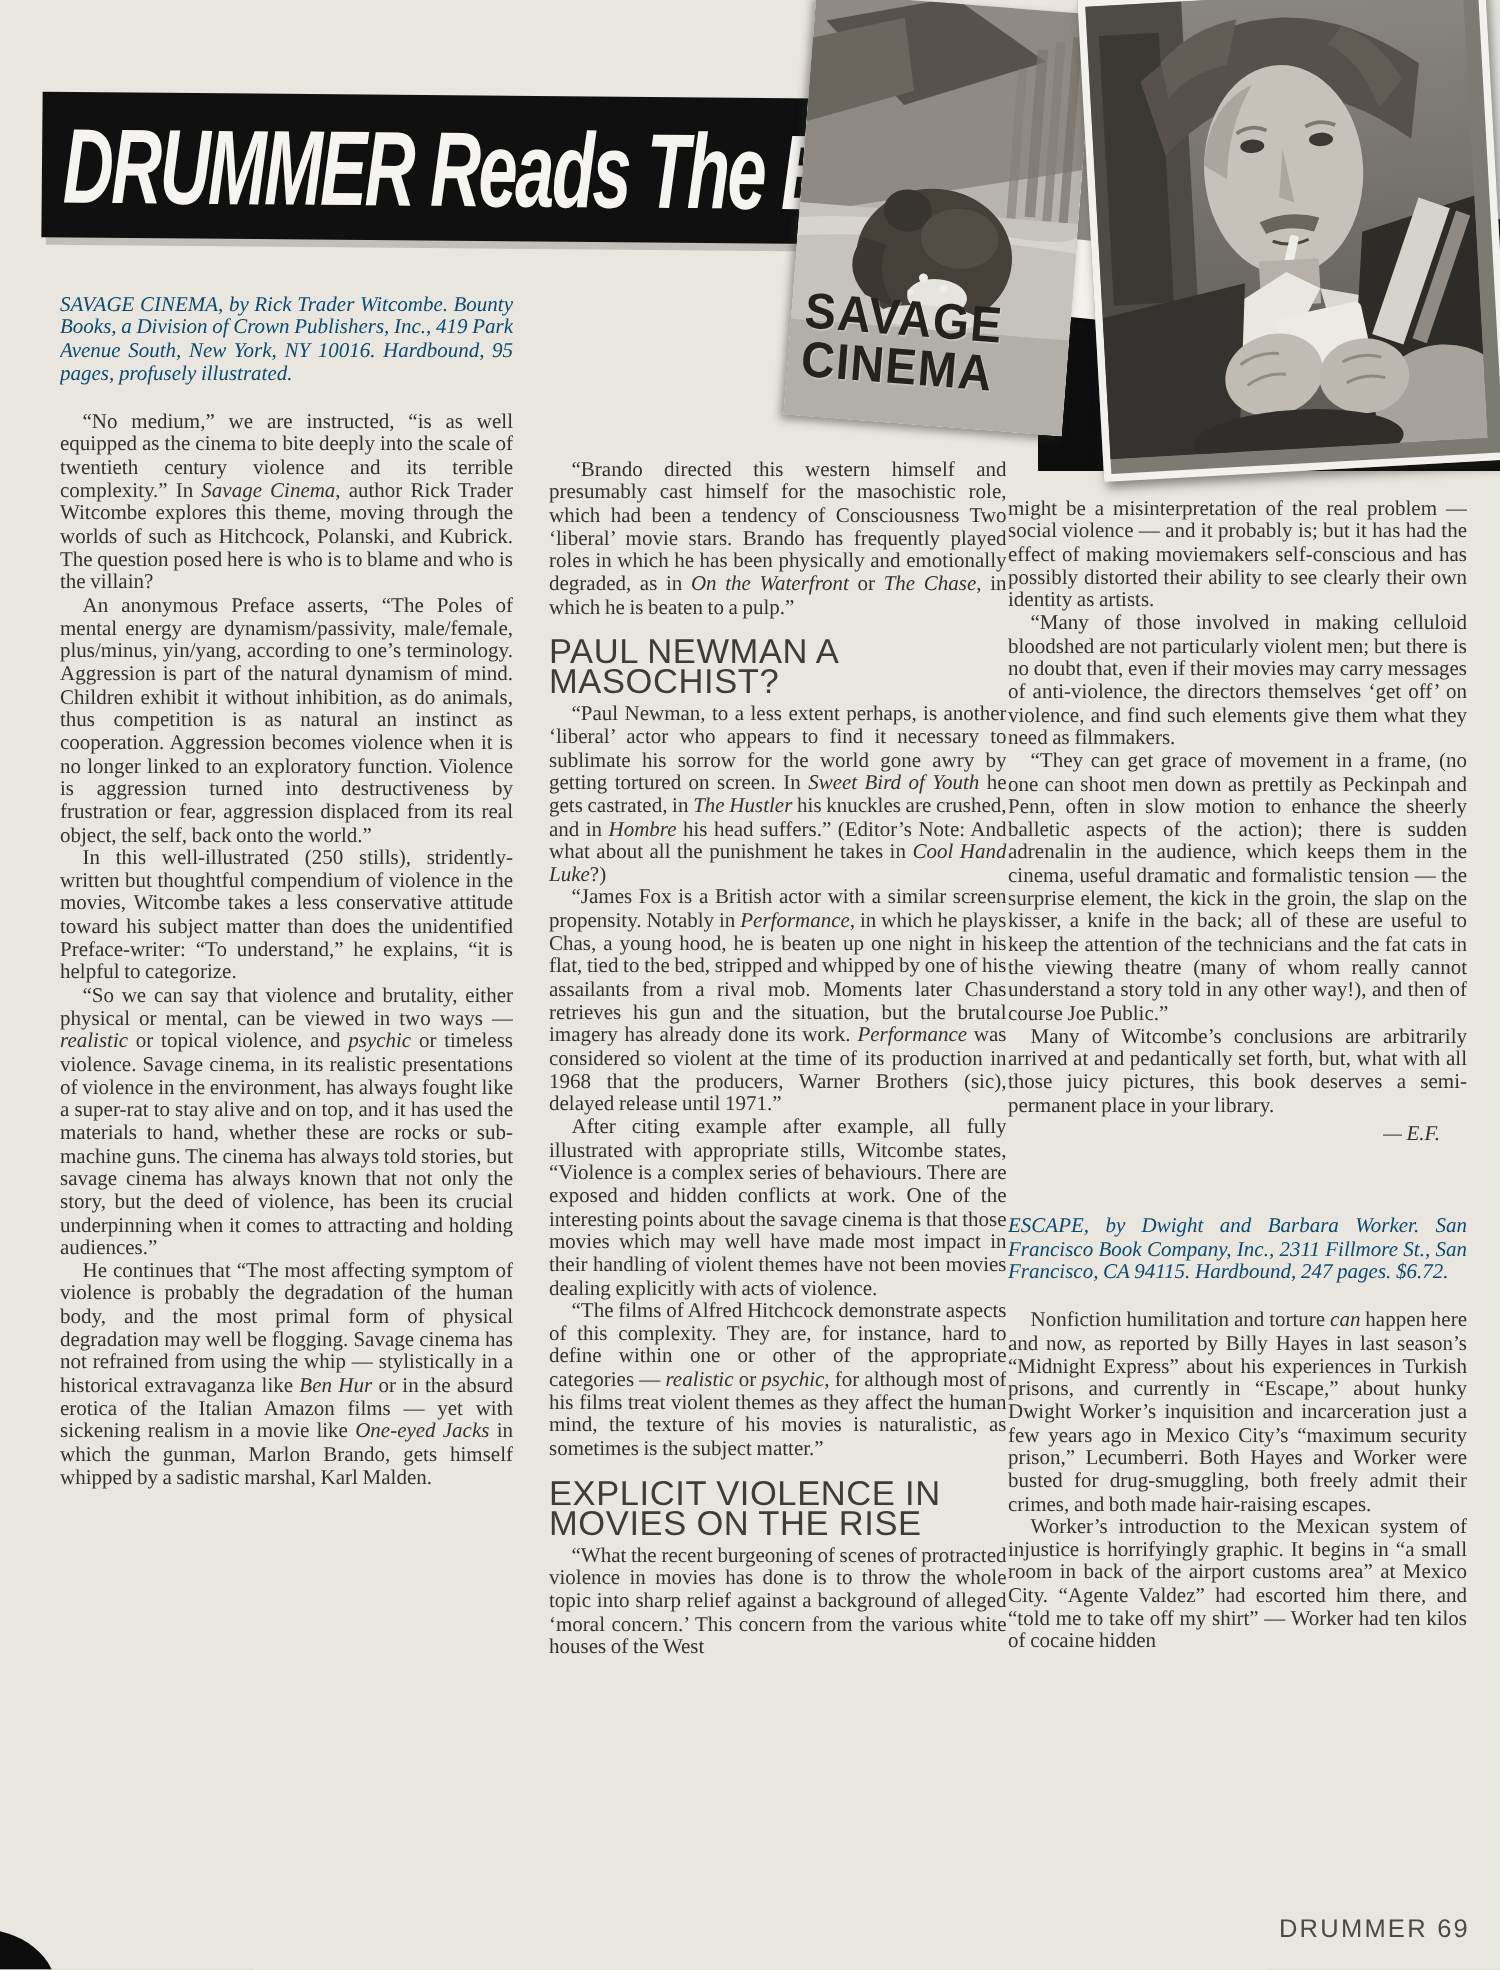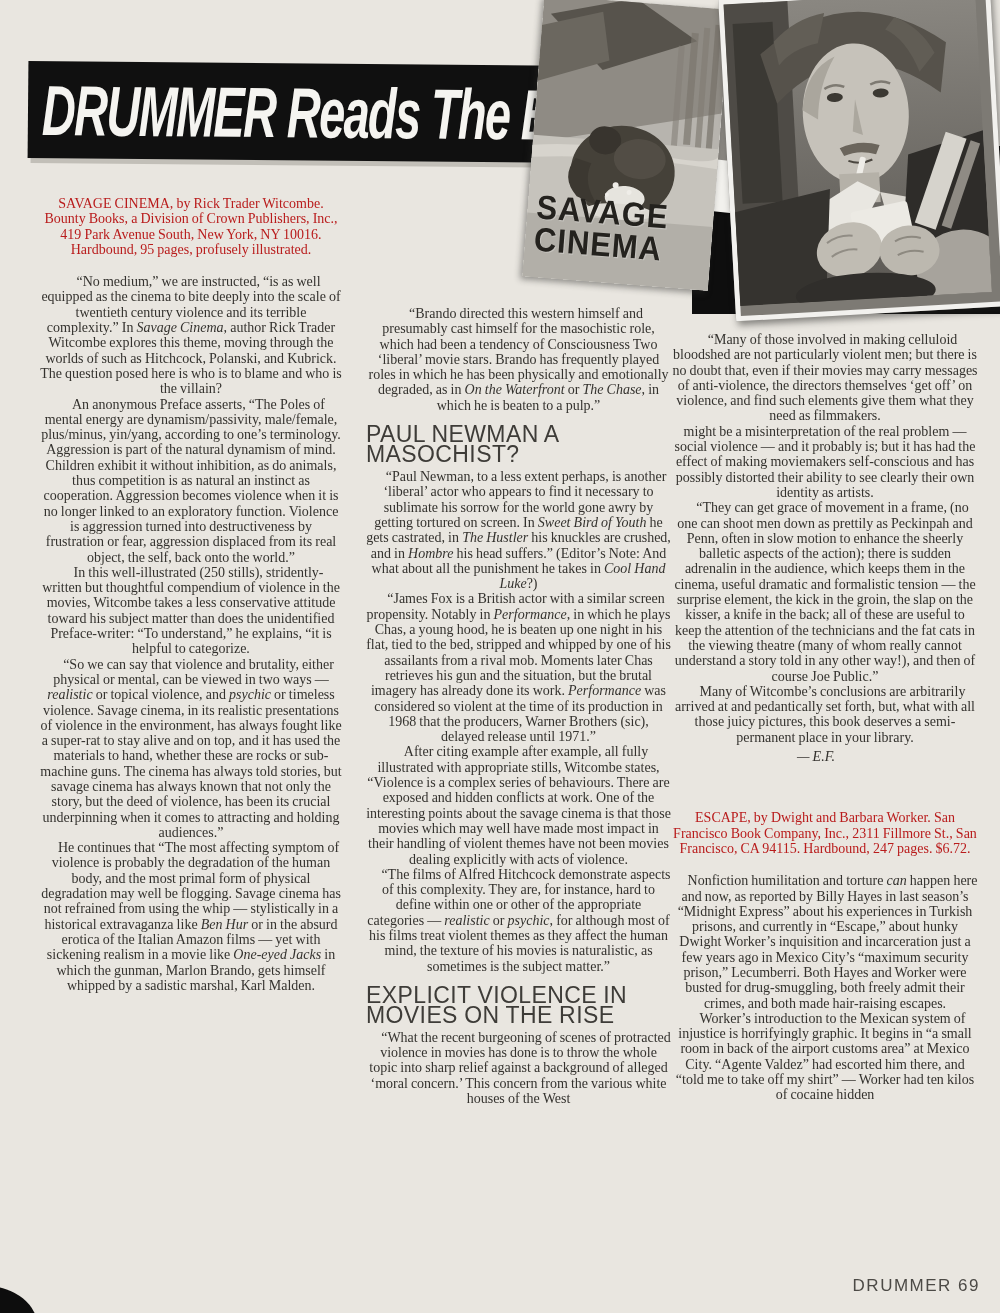--- a/index.html
+++ b/index.html
@@ -26,24 +26,24 @@
   
   .portrait{position:absolute;left:727px;top:-8px;width:262px;height:312px;transform:rotate(-3.2deg);
           background:#7d7a74;border:5px solid #f2f1ee;z-index:5;box-shadow:2px 4px 7px rgba(30,30,28,.5);}
   .portrait svg{display:block;}
   
   .col{position:absolute;font-size:14px;line-height:15.3px;text-align:justify;overflow:hidden;
        -webkit-hyphens:auto;hyphens:auto;word-spacing:-0.4px;}
   #col-0{left:40px;top:196px;width:302px;height:1105px;}
   #col-1{left:366px;top:306px;width:305px;height:1002px;}
   #col-2{left:672px;top:332px;width:306px;height:952px;}
-  .col p{margin:0;text-align:center;}
+  .col p{margin:0;}
   .body-para{text-indent:15px;}
   .body-para.noindent{text-indent:0;}
-  .citation{color:#b91c1c;margin-bottom:17px !important;}
+  .citation{font-style:italic;color:#0c4a6e;margin-bottom:17px !important;}
   .signature{text-align:right;font-style:italic;padding-right:18px;margin-top:4px !important;}
   .subhead{font-family:"Liberation Sans",sans-serif;font-weight:400;font-size:23px;line-height:20px;
        letter-spacing:0.4px;color:#3e3c38;margin:11px 0 5px 0;text-align:left;}
   .gap-above{margin-top:46px !important;}
   
   .folio{position:absolute;left:840px;top:1276px;width:140px;text-align:right;
        font-family:"Liberation Sans",sans-serif;font-size:17px;letter-spacing:1.5px;color:#4c4a46;}
   
   .page-curl{position:absolute;left:-14px;top:1286px;width:52px;height:42px;background:#0d0d0d;
        border-radius:0 100% 0 0;}
@@ -146,22 +146,22 @@
       <p class="body-para">“Brando directed this western himself and presumably cast himself for the masochistic role, which had been a tendency of Consciousness Two ‘liberal’ movie stars. Brando has frequently played roles in which he has been physically and emotionally degraded, as in <i>On the Waterfront</i> or <i>The Chase</i>, in which he is beaten to a pulp.”</p>
       <h3 class="subhead">PAUL NEWMAN A MASOCHIST?</h3>
       <p class="body-para">“Paul Newman, to a less extent perhaps, is another ‘liberal’ actor who appears to find it necessary to sublimate his sorrow for the world gone awry by getting tortured on screen. In <i>Sweet Bird of Youth</i> he gets castrated, in <i>The Hustler</i> his knuckles are crushed, and in <i>Hombre</i> his head suffers.” (Editor’s Note: And what about all the punishment he takes in <i>Cool Hand Luke</i>?)</p>
       <p class="body-para">“James Fox is a British actor with a similar screen propensity. Notably in <i>Performance</i>, in which he plays Chas, a young hood, he is beaten up one night in his flat, tied to the bed, stripped and whipped by one of his assailants from a rival mob. Moments later Chas retrieves his gun and the situation, but the brutal imagery has already done its work. <i>Performance</i> was considered so violent at the time of its production in 1968 that the producers, Warner Brothers (sic), delayed release until 1971.”</p>
       <p class="body-para">After citing example after example, all fully illustrated with appropriate stills, Witcombe states, “Violence is a complex series of behaviours. There are exposed and hidden conflicts at work. One of the interesting points about the savage cinema is that those movies which may well have made most impact in their handling of violent themes have not been movies dealing explicitly with acts of violence.</p>
       <p class="body-para">“The films of Alfred Hitchcock demonstrate aspects of this complexity. They are, for instance, hard to define within one or other of the appropriate categories — <i>realistic</i> or <i>psychic</i>, for although most of his films treat violent themes as they affect the human mind, the texture of his movies is naturalistic, as sometimes is the subject matter.”</p>
       <h3 class="subhead">EXPLICIT VIOLENCE IN MOVIES ON THE RISE</h3>
       <p class="body-para">“What the recent burgeoning of scenes of protracted violence in movies has done is to throw the whole topic into sharp relief against a background of alleged ‘moral concern.’ This concern from the various white houses of the West</p>
     </div>
   <div class="col" id="col-2">
+      <p class="body-para noindent">might be a misinterpretation of the real problem — social violence — and it probably is; but it has had the effect of making moviemakers self-conscious and has possibly distorted their ability to see clearly their own identity as artists.</p>
       <p class="body-para">“Many of those involved in making celluloid bloodshed are not particularly violent men; but there is no doubt that, even if their movies may carry messages of anti-violence, the directors themselves ‘get off’ on violence, and find such elements give them what they need as filmmakers.</p>
-      <p class="body-para noindent">might be a misinterpretation of the real problem — social violence — and it probably is; but it has had the effect of making moviemakers self-conscious and has possibly distorted their ability to see clearly their own identity as artists.</p>
       <p class="body-para">“They can get grace of movement in a frame, (no one can shoot men down as prettily as Peckinpah and Penn, often in slow motion to enhance the sheerly balletic aspects of the action); there is sudden adrenalin in the audience, which keeps them in the cinema, useful dramatic and formalistic tension — the surprise element, the kick in the groin, the slap on the kisser, a knife in the back; all of these are useful to keep the attention of the technicians and the fat cats in the viewing theatre (many of whom really cannot understand a story told in any other way!), and then of course Joe Public.”</p>
       <p class="body-para">Many of Witcombe’s conclusions are arbitrarily arrived at and pedantically set forth, but, what with all those juicy pictures, this book deserves a semi-permanent place in your library.</p>
       <p class="signature">— E.F.</p>
       <p class="citation gap-above">ESCAPE, by Dwight and Barbara Worker. San Francisco Book Company, Inc., 2311 Fillmore St., San Francisco, CA 94115. Hardbound, 247 pages. $6.72.</p>
       <p class="body-para">Nonfiction humilitation and torture <i>can</i> happen here and now, as reported by Billy Hayes in last season’s “Midnight Express” about his experiences in Turkish prisons, and currently in “Escape,” about hunky Dwight Worker’s inquisition and incarceration just a few years ago in Mexico City’s “maximum security prison,” Lecumberri. Both Hayes and Worker were busted for drug-smuggling, both freely admit their crimes, and both made hair-raising escapes.</p>
       <p class="body-para">Worker’s introduction to the Mexican system of injustice is horrifyingly graphic. It begins in “a small room in back of the airport customs area” at Mexico City. “Agente Valdez” had escorted him there, and “told me to take off my shirt” — Worker had ten kilos of cocaine hidden</p>
     </div>
 
   <div class="folio">DRUMMER 69</div>
 

